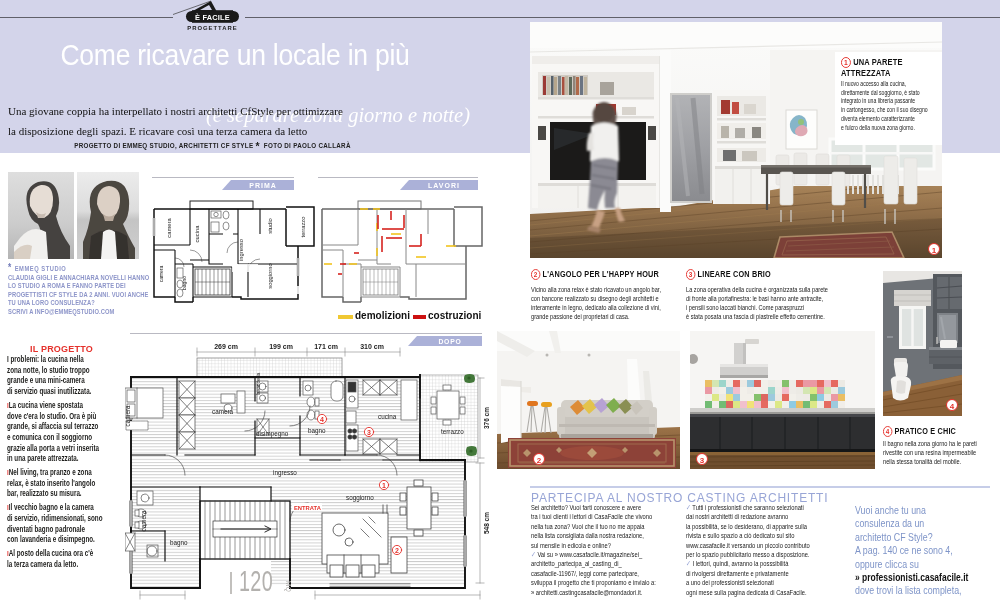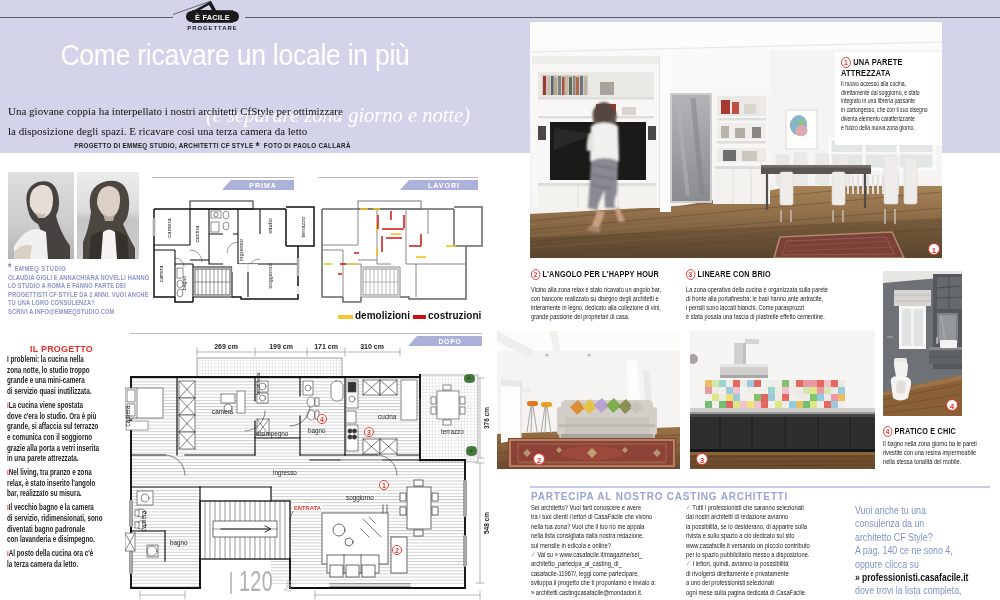--- a/index.html
+++ b/index.html
@@ -1063,19 +1063,19 @@
   <text x="69" y="137.5" text-anchor="middle" font-size="8" font-weight="bold" fill="#e5312b" font-family="Liberation Sans">4</text>
 </g>
 </svg>
 
 <div class="abs" style="left:883px;top:426px;width:140px;font-size:8.6px;font-weight:bold;color:#111;transform:scaleX(0.85);transform-origin:0 0;letter-spacing:0.2px;"><span class="num">4</span>&nbsp;PRATICO E CHIC</div>
 
 <div class="abs" style="left:883px;top:439px;width:160px;font-size:7.5px;color:#222;line-height:9.1px;transform:scaleX(0.75);transform-origin:0 0;">Il bagno nella zona giorno ha le pareti<br>rivestite con una resina impermeabile<br>nella stessa tonalità del mobile.</div>
 
 <div class="abs" style="left:530px;top:486px;width:460px;height:2px;background:#c6cde8;"></div>
 
-<div class="abs" style="left:531px;top:491px;width:400px;color:#98a5d6;font-size:10px;font-weight:bold;letter-spacing:0.8px;">PARTECIPA AL NOSTRO CASTING ARCHITETTI</div>
+<div class="abs" style="left:531px;top:491px;width:400px;color:#98a5d6;font-size:12px;font-weight:normal;letter-spacing:0.8px;">PARTECIPA AL NOSTRO CASTING ARCHITETTI</div>
 
 <div class="abs" style="left:531px;top:503px;width:210px;font-size:7.8px;color:#222;line-height:9.4px;transform:scaleX(0.74);transform-origin:0 0;">Sei architetto? Vuoi farti conoscere e avere<br>tra i tuoi clienti i lettori di CasaFacile che vivono<br>nella tua zona? Vuoi che il tuo no me appaia<br>nella lista consigliata dalla nostra redazione,<br>sul mensile in edicola e online?<br><span style="color:#98a5d6;">✓</span> Vai su » www.casafacile.it/magazine/sei_<br>architetto_partecipa_al_casting_di_<br>casafacile-11967/, leggi come partecipare,<br>sviluppa il progetto che ti proponiamo e invialo a:<br>» architetti.castingcasafacile@mondadori.it.</div>
 
 <div class="abs" style="left:686px;top:503px;width:215px;font-size:7.8px;color:#222;line-height:9.4px;transform:scaleX(0.74);transform-origin:0 0;"><span style="color:#98a5d6;">✓</span> Tutti i professionisti che saranno selezionati<br>dai nostri architetti di redazione avranno<br>la possibilità, se lo desiderano, di apparire sulla<br>rivista e sullo spazio a ciò dedicato sul sito<br>www.casafacile.it versando un piccolo contributo<br>per lo spazio pubblicitario messo a disposizione.<br><span style="color:#98a5d6;">✓</span> I lettori, quindi, avranno la posssibilità<br>di rivolgersi direttamente e privatamente<br>a uno dei professionisti selezionati<br>ogni mese sulla pagina dedicata di CasaFacile.</div>
 
 <div class="abs" style="left:855px;top:504px;width:150px;font-size:10.4px;color:#7e94c8;line-height:13.4px;transform:scaleX(0.85);transform-origin:0 0;">Vuoi anche tu una<br>consulenza da un<br>architetto CF Style?<br>A pag. 140 ce ne sono 4,<br>oppure clicca su<br><span style="color:#111;font-weight:bold;font-size:10px;">» professionisti.casafacile.it</span><br>dove trovi la lista completa,</div>
 
 </body></html>

